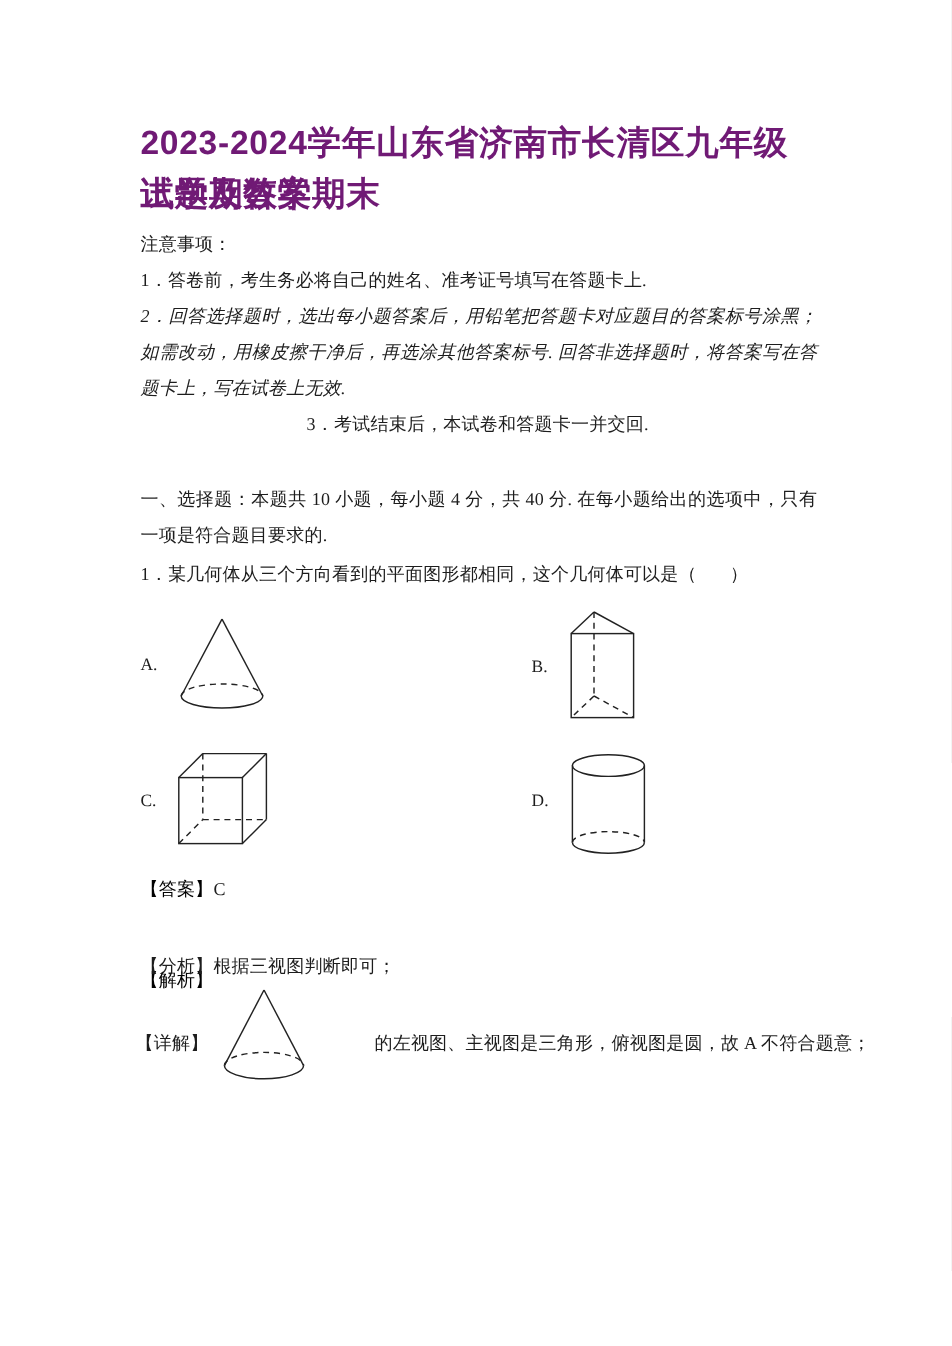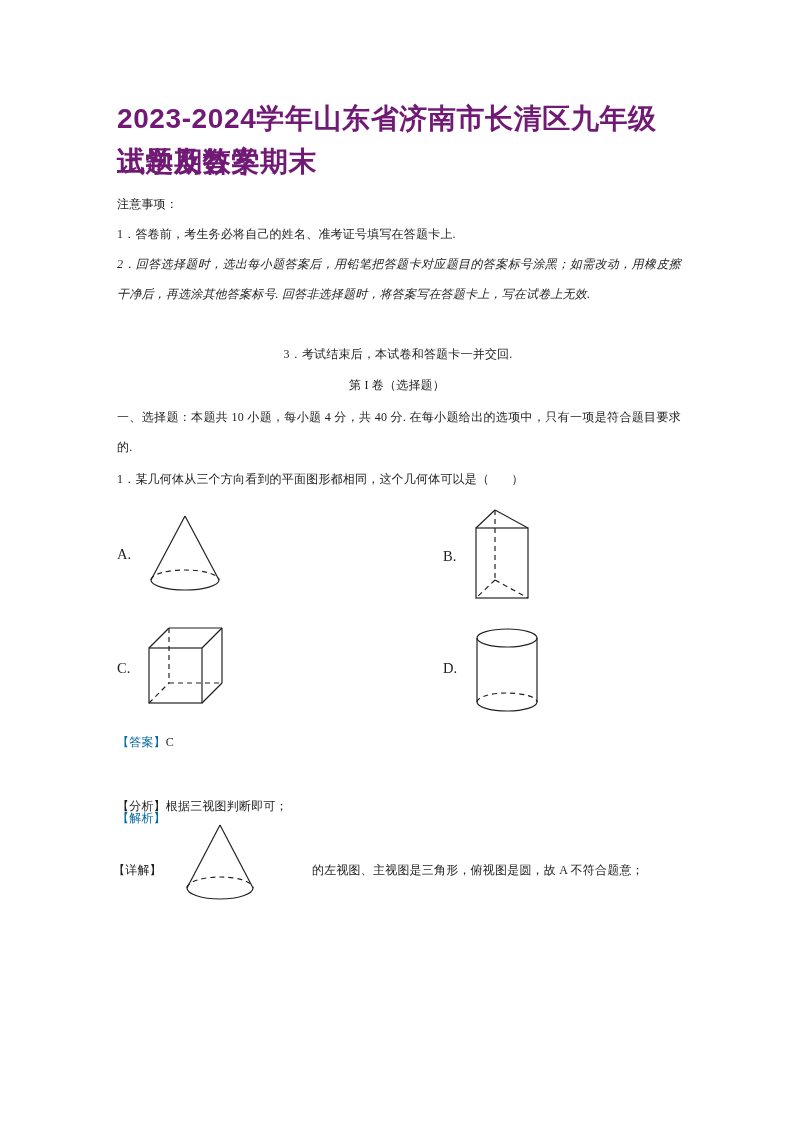--- a/index.html
+++ b/index.html
@@ -15,48 +15,47 @@
   .abs{position:absolute;}
   .doc-title{
     font-family:"Liberation Sans","DejaVu Sans",sans-serif;
     font-weight:700;
     font-size:28px;
     line-height:43px;
     letter-spacing:0.6px;
     color:#701a75;
   }
   .body-text{
-    font-size:12px;
+    font-size:15px;
     line-height:30px;
     letter-spacing:0.2px;
   }
   .pre{white-space:pre-wrap;}
   .center{text-align:center;}
-  .tag-blue{color:#0369a1;}
+  .tag-blue{color:#000000;}
   .opt-label{font-size:14.5px;color:#1d1d1d;}
   .fig svg{display:block;}
   .fig path,.fig line,.fig ellipse,.fig polygon{
     fill:none;stroke:#222;stroke-width:1.2;
   }
   .dash{stroke-dasharray:5 4;}
 </style>
 </head>
 <body>
 
 <div class="page">
 
   <div class="abs doc-title" style="left:117px;top:97px;width:566px;">2023-2024学年山东省济南市长清区九年级上学期数学期末</div>
   <div class="abs doc-title" style="left:117px;top:140px;width:566px;">试题及答案</div>
 
   <div class="abs body-text" style="left:117px;top:189px;width:562px;">注意事项：</div>
   <div class="abs body-text" style="left:117px;top:219px;width:562px;">1．答卷前，考生务必将自己的姓名、准考证号填写在答题卡上.</div>
   <div class="abs body-text" style="left:117px;top:249px;width:564px;text-align:justify;font-style:italic;">2．回答选择题时，选出每小题答案后，用铅笔把答题卡对应题目的答案标号涂黑；如需改动，用橡皮擦干净后，再选涂其他答案标号. 回答非选择题时，将答案写在答题卡上，写在试卷上无效.</div>
   <div class="abs body-text" style="left:117px;top:339px;width:562px;text-align:center;">3．考试结束后，本试卷和答题卡一并交回.</div>
 
-  <div class="abs body-text center" style="left:117px;top:370px;width:560px;">第 I 卷（选择题）</div>
 
   <div class="abs body-text" style="left:117px;top:402px;width:564px;text-align:justify;">一、选择题：本题共 10 小题，每小题 4 分，共 40 分. 在每小题给出的选项中，只有一项是符合题目要求的.</div>
 
   <div class="abs body-text pre" style="left:117px;top:464px;width:566px;">1．某几何体从三个方向看到的平面图形都相同，这个几何体可以是（       ）</div>
 
   <div class="abs opt-label" style="left:117px;top:546px;">A.</div>
   <div class="abs fig" style="left:149px;top:512px;">
     <svg width="72" height="82" viewBox="0 0 72 82">
       <line x1="36" y1="4" x2="2" y2="68"></line>
       <line x1="36" y1="4" x2="70" y2="68"></line>

